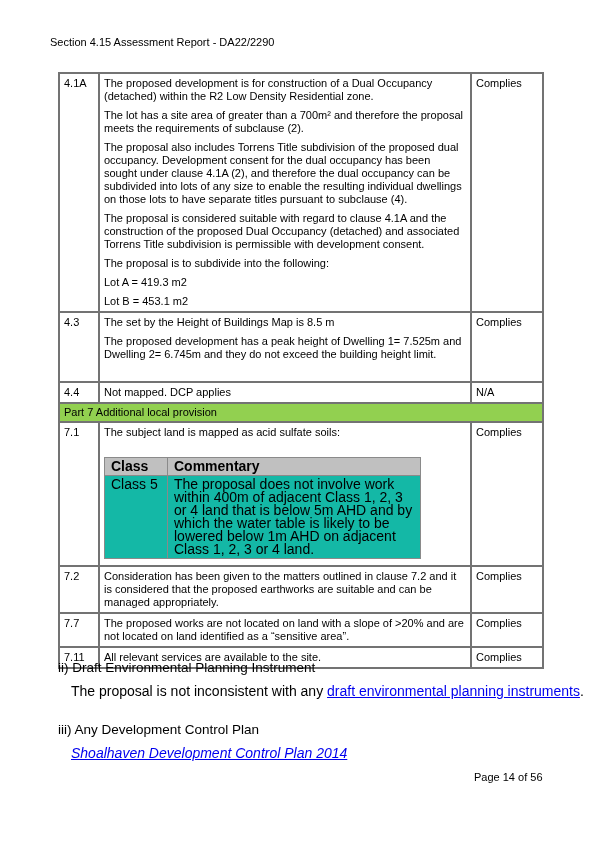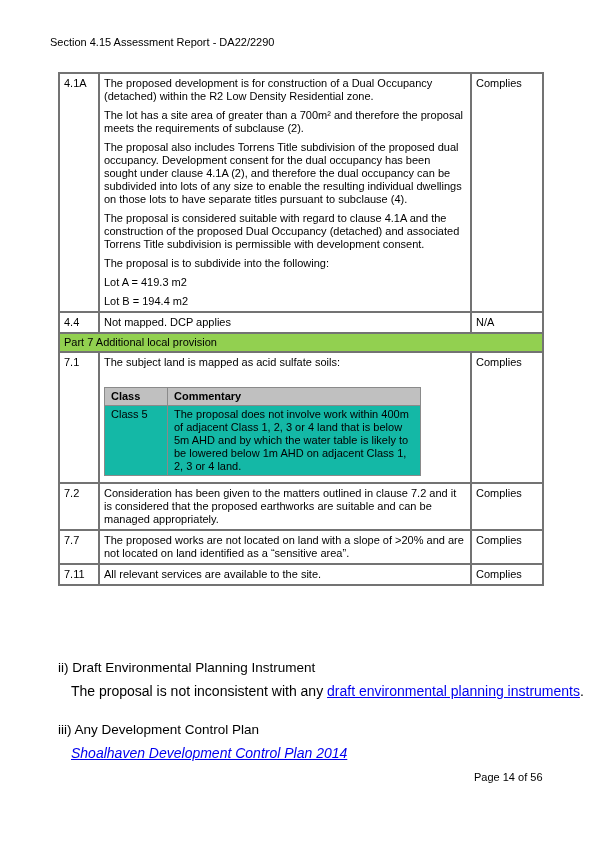--- a/index.html
+++ b/index.html
@@ -29,21 +29,21 @@
     table.main td.content p:last-child { margin-bottom: 0; }
     tr.part td {
       background: #92d050;
       padding: 2px 4px;
     }
     .pad-bottom { padding-bottom: 20px !important; }
     table.inner {
       border-collapse: collapse;
       width: 317px;
       margin: 2px 0 3px 0;
-      font-size: 11px;
+      font-size: 14px;
       line-height: 13px;
     }
     table.inner td {
       border: 1px solid #8a8a8a;
       padding: 2px 6px;
       vertical-align: top;
     }
     table.inner tr.head td { background: #c0c0c0; font-weight: bold; }
     table.inner tr.body td { background: #14b8a6; }
     table.inner td.cls { width: 50px; }
@@ -69,21 +69,29 @@
   <tbody>
       <tr>
     <td class="num">4.1A</td>
     <td class="content">
       <p>The proposed development is for construction of a Dual Occupancy (detached) within the R2 Low Density Residential zone.</p>
       <p>The lot has a site area of greater than a 700m² and therefore the proposal meets the requirements of subclause (2).</p>
       <p>The proposal also includes Torrens Title subdivision of the proposed dual occupancy. Development consent for the dual occupancy has been sought under clause 4.1A (2), and therefore the dual occupancy can be subdivided into lots of any size to enable the resulting individual dwellings on those lots to have separate titles pursuant to subclause (4).</p>
       <p>The proposal is considered suitable with regard to clause 4.1A and the construction of the proposed Dual Occupancy (detached) and associated Torrens Title subdivision is permissible with development consent.</p>
       <p>The proposal is to subdivide into the following:</p>
       <p>Lot A = 419.3 m2</p>
-      <p>Lot B = 194.4 m2</p>
+      <p>Lot B = 453.1 m2</p>
+    </td>
+    <td class="status">Complies</td>
+  </tr>
+  <tr>
+    <td class="num">4.3</td>
+    <td class="content pad-bottom">
+      <p>The set by the Height of Buildings Map is 8.5 m</p>
+      <p>The proposed development has a peak height of Dwelling 1= 7.525m and Dwelling 2= 6.745m and they do not exceed the building height limit.</p>
     </td>
     <td class="status">Complies</td>
   </tr>
   <tr>
     <td class="num">4.4</td>
     <td class="content">
       <p>Not mapped. DCP applies</p>
     </td>
     <td class="status">N/A</td>
   </tr>

